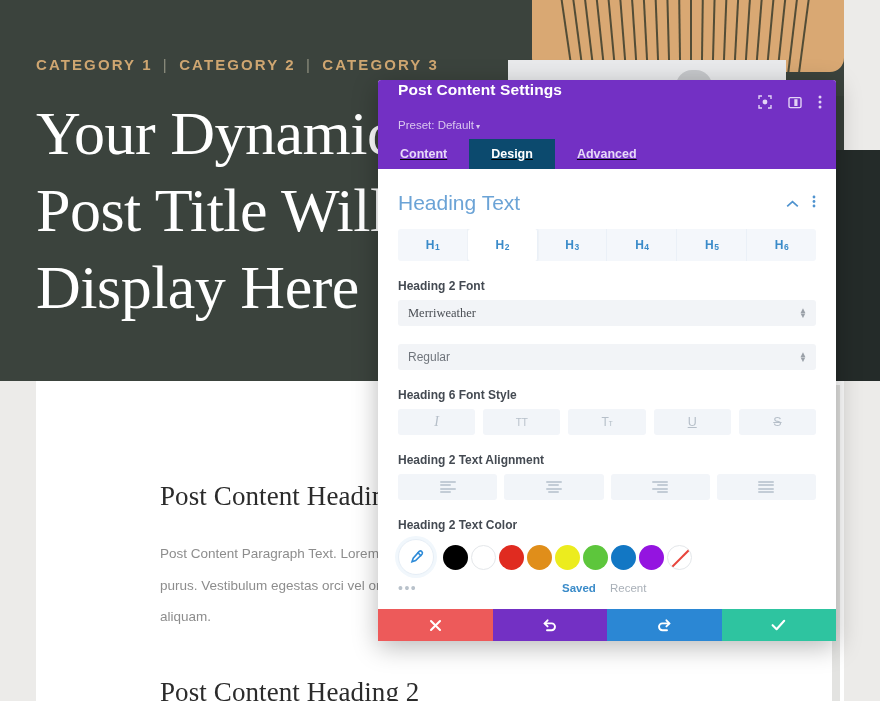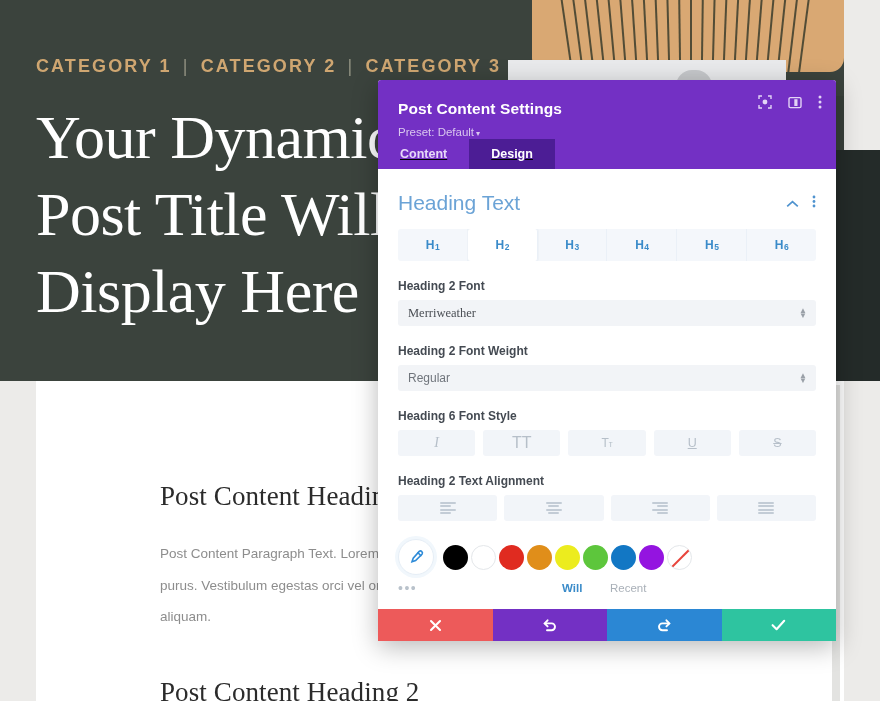--- a/index.html
+++ b/index.html
@@ -39,21 +39,21 @@
     position:absolute; left:640px; top:96px; width:240px; height:70px;
     background:rgba(0,0,0,.06);
   }
   .hero-dark-right {
     position:absolute; left:640px; top:150px; width:240px; height:231px;
     background:#242b29;
   }
 
   .hero-inner { position:absolute; left:36px; top:56px; width:700px; }
   .hero-cats {
-    color:#cfa671; font-size:18px; font-weight:bold;
+    color:#cfa671; font-size:15px; font-weight:bold;
     letter-spacing:2.1px; margin-bottom:22px;
   }
   .hero-cats .sep { color:#8e8f7f; font-weight:normal; padding:0 4px; }
   .hero-title {
     font-family:"Liberation Serif", serif;
     color:#ffffff; font-size:62px; line-height:1.24; font-weight:normal;
     letter-spacing:-0.5px; white-space:pre-line;
   }
 
   .content-sheet {
@@ -86,34 +86,34 @@
 
   
   .modal {
     position:absolute; left:378px; top:80px; width:458px; height:561px;
     background:#ffffff;
     box-shadow:0 6px 26px rgba(0,0,0,.28);
     display:flex; flex-direction:column;
     border-radius:3px 3px 0 0;
     overflow:hidden;
   }
-  .modal-head { background:#7330c4; padding:20px 18px 0 20px; height:59px; position:relative; }
+  .modal-head { background:#7330c4; padding:1px 18px 0 20px; height:59px; position:relative; }
   .modal-title { color:#fff; font-size:15.5px; font-weight:bold; letter-spacing:.1px; }
-  .modal-preset { color:#d9c7ef; font-size:11.5px; margin-top:8px; }
+  .modal-preset { color:#d9c7ef; font-size:11.5px; margin-top:20px; }
   .modal-preset .caret { font-size:8px; margin-left:2px; }
   .head-icons { position:absolute; right:14px; top:15px; display:flex; gap:16px; align-items:center; }
   .head-icons .hi { color:#e3d4f6; cursor:pointer; display:flex; align-items:center; }
   .hi svg { display:block; }
 
   .tabs { background:#7330c4; display:flex; height:30px;text-decoration:underline; }
   .tab {
     color:#e6d8f8; font-size:12.5px; font-weight:bold;
     padding:0 22px; display:flex; align-items:center; cursor:pointer;
   }
-  .tab.active { background:#4c1d95; color:#ffffff; }
+  .tab.active { background:#0c4a6e; color:#ffffff; }
 
   .modal-body { flex:1; overflow:hidden; background:#fff; position:relative; }
   .body-scroll { padding:0 20px 0 20px; }
 
   .section-head {
     display:flex; align-items:center; justify-content:space-between;
     padding:22px 0 14px 0;
   }
   .section-title { color:#6ba3d6; font-size:21px; }
   .section-tools { display:flex; align-items:center; gap:13px; color:#4f93cf; }
@@ -142,21 +142,21 @@
 
   .btn-row { display:flex; gap:8px; }
   .sbtn {
     flex:1; height:26px; background:#f2f5f9; border-radius:3px;
     display:flex; align-items:center; justify-content:center;
     color:#b6bfc9; font-size:12.5px; cursor:pointer;
   }
   .sbtn.ital { font-style:italic; font-family:"Liberation Serif", serif; font-size:14px; }
   .sbtn.uu { text-decoration:underline; }
   .sbtn.ss { text-decoration:line-through; }
-  .sbtn .tt1 { font-size:16px; letter-spacing:0; }
+  .sbtn .tt1 { font-size:10px; letter-spacing:0; }
   .sbtn .tt2 { font-size:12px; }
   .sbtn .tt2 small { font-size:8.5px; }
 
   .align-row { display:flex; gap:7px; }
   .abtn {
     flex:1; height:26px; background:#f2f5f9; border-radius:3px;
     display:flex; align-items:center; justify-content:center; cursor:pointer;
   }
   .abtn span { display:block; background:#c3ccd6; height:2px; border-radius:1px; margin:1.4px 0; }
 
@@ -279,20 +279,21 @@
             <circle cx="2" cy="7" r="1.5"></circle>
             <circle cx="2" cy="12" r="1.5"></circle>
         </svg>
       </span>
     </div>
   </div>
 
   <div class="tabs">
     <div class="tab">Content</div>
     <div class="tab active">Design</div>
+    <div class="tab">Advanced</div>
   </div>
 
   <div class="modal-body">
     <div class="body-scroll">
 
       <div class="section-head">
         <div class="section-title">Heading Text</div>
         <div class="section-tools">
           <span>
             <svg width="13" height="8" viewBox="0 0 13 8" fill="none" stroke="currentColor" stroke-width="1.7">
@@ -338,21 +339,20 @@
 
       <div class="field">
         <div class="field-label">Heading 2 Font</div>
         <div class="select serif">
           <span>Merriweather</span>
           <span class="spin">▲<br>▼</span>
         </div>
       </div>
 
       <div class="field">
-        <div class="field-label">Heading 2 Font Weight</div>
         <div class="select">
           <span>Regular</span>
           <span class="spin">▲<br>▼</span>
         </div>
       </div>
 
       <div class="field">
         <div class="field-label">Heading 6 Font Style</div>
         <div class="btn-row">
           <div class="sbtn ital">I</div>
@@ -399,40 +399,41 @@
                 <span style="width:16px"></span>
                 <span style="width:16px"></span>
                 <span style="width:16px"></span>
                 <span style="width:16px"></span>
               </div>
           </div>
         </div>
       </div>
 
       <div class="field">
+        <div class="field-label">Heading 2 Text Color</div>
         <div class="swatches">
           <div class="picker">
             <svg width="17" height="17" viewBox="0 0 17 17" fill="none" stroke="#2e8bd8" stroke-width="1.6" stroke-linecap="round">
               <path d="M11.2 2.4a2 2 0 0 1 2.8 2.8L7.6 11.6 4 12.8l1.2-3.6z"></path>
                 <path d="M10 3.8l2.8 2.8"></path>
             </svg>
           </div>
           <div class="sw" style="background:#000000"></div>
           <div class="sw white" style="background:#ffffff"></div>
           <div class="sw" style="background:#e02b20"></div>
           <div class="sw" style="background:#e08e1a"></div>
           <div class="sw" style="background:#ecec1e"></div>
           <div class="sw" style="background:#5dc63c"></div>
           <div class="sw" style="background:#1277c4"></div>
           <div class="sw" style="background:#9414e0"></div>
           <div class="sw none"></div>
         </div>
         <div class="sw-foot">
           <span class="dots3">•••</span>
-          <span class="saved">Will</span>
+          <span class="saved">Saved</span>
           <span class="recent">Recent</span>
         </div>
       </div>
 
     </div>
   </div>
 
   <div class="action-bar">
     <div class="ab cancel">
       <svg width="13" height="13" viewBox="0 0 13 13" stroke="currentColor" stroke-width="2.1" stroke-linecap="round">

